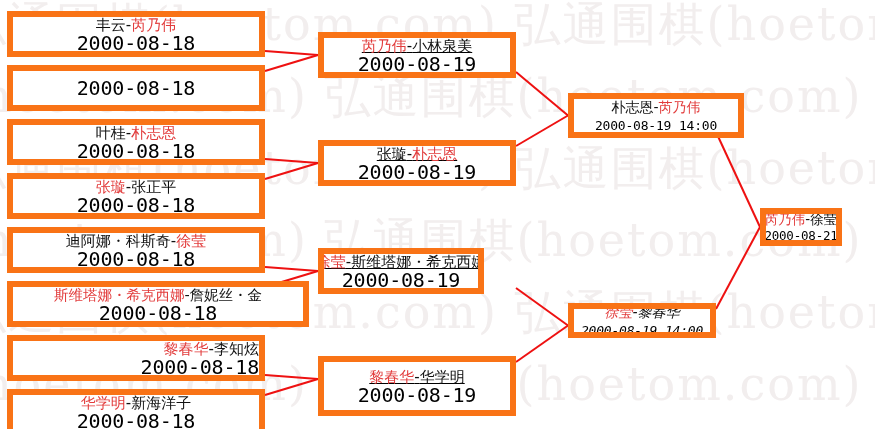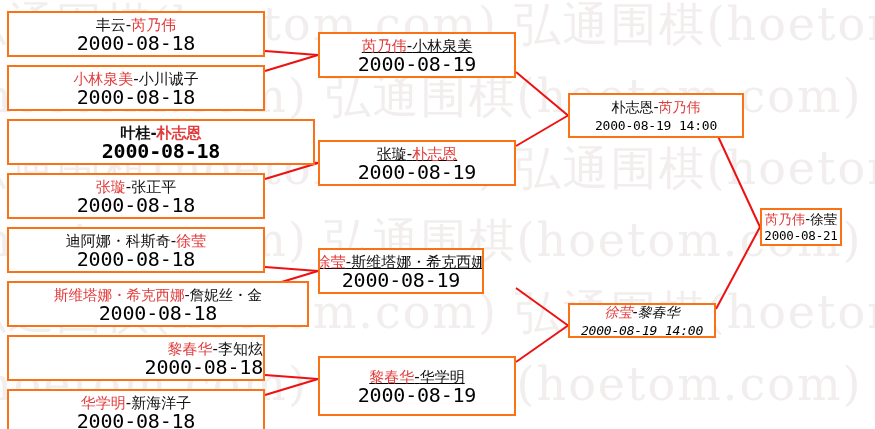--- a/index.html
+++ b/index.html
@@ -52,21 +52,21 @@
     width: 875px; height: 429px;
     z-index: 1;
     pointer-events: none;
   }
 
   
   .match {
     position: absolute;
     box-sizing: border-box;
     background: #ffffff;
-    border: 2px solid #f97316;
+    border: 6px solid #f97316;
     z-index: 2;
     display: flex;
     flex-direction: column;
     align-items: center;
     justify-content: center;
     overflow: hidden;
   }
   .players {
     font-size: 15px;
     line-height: 19px;
@@ -134,24 +134,23 @@
       <line x1="716" y1="132" x2="760" y2="227" stroke="#ee1111" stroke-width="2"></line>
       <line x1="716" y1="309" x2="760" y2="227" stroke="#ee1111" stroke-width="2"></line>
     </svg>
 
   <div id="boxes">
       <div class="match r1box" style="left: 7px; top: 11px; width: 258px; height: 46px;">
         <div class="players"><span class="lose">丰云</span><span class="sep">-</span><span class="win">芮乃伟</span></div>
         <div class="dates">2000-08-18</div>
       </div>
       <div class="match r1box" style="left: 7px; top: 65px; width: 258px; height: 46px;">
-        <div class="players"><span class="win">小林泉美</span><span class="sep">-</span><span class="lose">小川诚子</span></div>
-        <div class="dates">2000-08-18</div>
-      </div>
-      <div class="match r1box" style="left: 7px; top: 119px; width: 308px; height: 46px; font-weight: bold;">
+        <div class="dates">2000-08-18</div>
+      </div>
+      <div class="match r1box" style="left: 7px; top: 119px; width: 258px; height: 46px;">
         <div class="players"><span class="lose">叶桂</span><span class="sep">-</span><span class="win">朴志恩</span></div>
         <div class="dates">2000-08-18</div>
       </div>
       <div class="match r1box" style="left: 7px; top: 173px; width: 258px; height: 46px;">
         <div class="players"><span class="win">张璇</span><span class="sep">-</span><span class="lose">张正平</span></div>
         <div class="dates">2000-08-18</div>
       </div>
       <div class="match r1box" style="left: 7px; top: 227px; width: 258px; height: 46px;">
         <div class="players"><span class="lose">迪阿娜・科斯奇</span><span class="sep">-</span><span class="win">徐莹</span></div>
         <div class="dates">2000-08-18</div>

